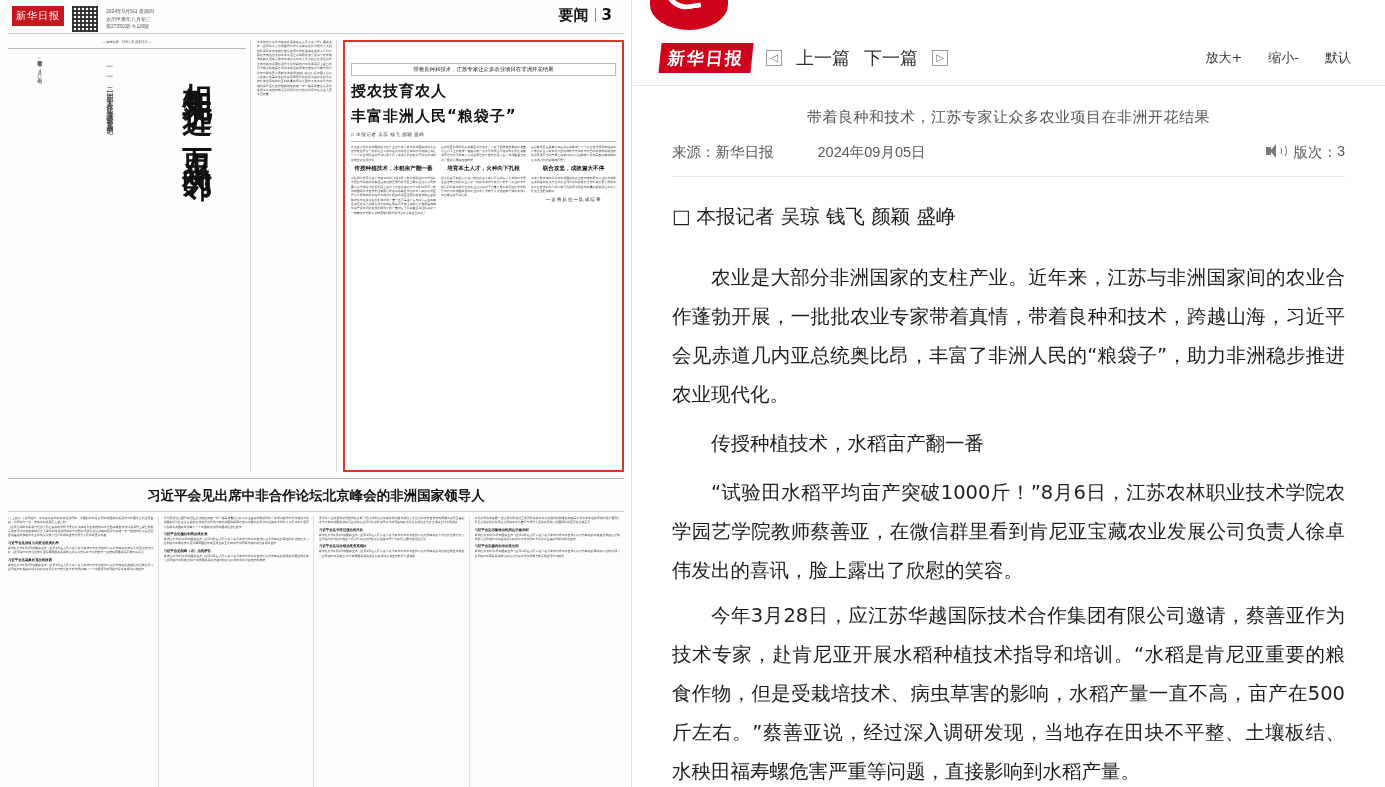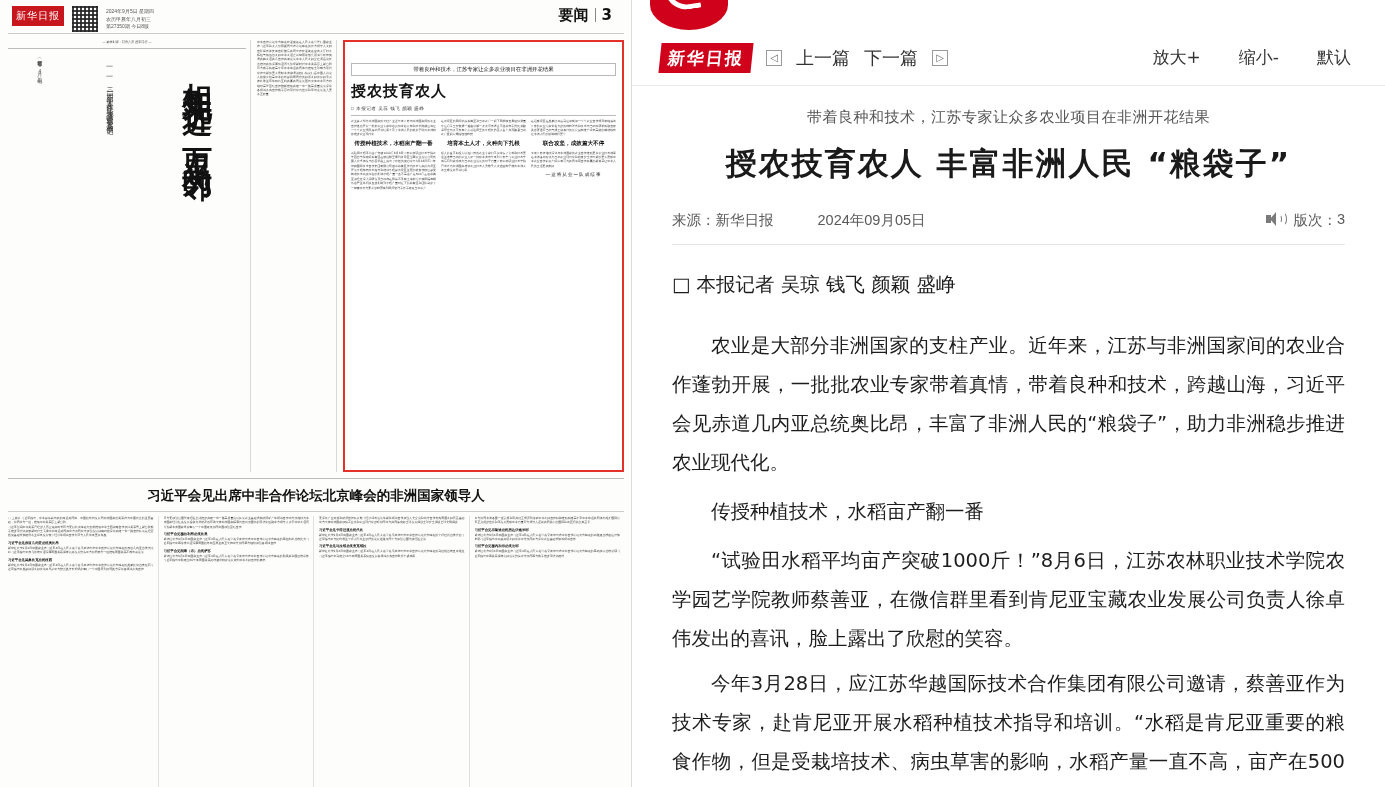--- a/index.html
+++ b/index.html
@@ -284,22 +284,22 @@
   }
   .nav-link {
     font-size: 18px;
     color: #333;
     font-family: "DejaVu Sans", sans-serif;
     cursor: pointer;
   }
   .nav-spacer { flex: 1; }
   .zoom-ctrls {
     display: flex;
-    gap: 38px;
-    font-size: 17px;
+    gap: 26px;
+    font-size: 13px;
     color: #333;
     font-family: "DejaVu Sans", sans-serif;
     justify-content: center;
   }
   .zoom-ctrls span { cursor: pointer; }
 
   .article {
     flex: 1;
     padding: 22px 40px 0 40px;
     overflow: hidden;
@@ -414,20 +414,21 @@
         <div class="col col-b">
           <div class="tiny-text dense">
             中非合作论坛北京峰会欢迎宴会在人民大会堂举行国家主席习近平和夫人彭丽媛同出席论坛峰会的外方领导人夫妇合影留念并集体合影随后共同出席欢迎宴会金色大厅灯火辉煌气氛热烈友好中非友谊之花绚丽绽放宾朋满堂欢声笑语共叙友谊共话合作共谋发展中非人民友好交往源远流长患难与共的深厚情谊历久弥坚新时代中非关系迈上新台阶双方携手构建高水平中非命运共同体为推动全球南方现代化作出新的更大贡献非洲谚语说独行快众行远中国人讲众人拾柴火焰高中非始终是风雨同舟的好朋友好伙伴好兄弟彼此尊重平等相待互利共赢共同发展面向未来中非双方将继续高举团结合作旗帜推动共建一带一路高质量发展深化各领域务实合作携手迈向现代化为世界和平与发展注入更多正能量
           </div>
         </div>
 
         <div class="col col-c">
           <div class="boxed">
             <div class="boxed-shoulder">带着良种和技术，江苏专家让众多农业项目在非洲开花结果</div>
             <div class="boxed-title">授农技育农人</div>
+            <div class="boxed-title">丰富非洲人民“粮袋子”</div>
             <div class="boxed-byline">□ 本报记者 吴琼 钱飞 颜颖 盛峥</div>
             <div class="rule-line"></div>
             <div class="boxed-cols">
               <div>
                 <div class="tiny-text dense">
                   农业是大部分非洲国家的支柱产业近年来江苏与非洲国家间的农业合作蓬勃开展一批批农业专家带着真情带着良种和技术跨越山海让一个个农业项目落地开花结果丰富了非洲人民的粮袋子助力非洲稳步推进农业现代化
                 </div>
                 <div class="sub-head">传授种植技术，水稻亩产翻一番</div>
                 <div class="tiny-text dense">
                   试验田水稻平均亩产突破1000斤8月6日江苏农林职业技术学院农学园艺学院教师蔡善亚在微信群里看到肯尼亚宝藏农业发展公司负责人徐卓伟发出的喜讯脸上露出了欣慰的笑容今年3月28日应江苏华越国际技术合作集团有限公司邀请蔡善亚作为技术专家赴肯尼亚开展水稻种植技术指导和培训水稻是肯尼亚重要的粮食作物但是受栽培技术病虫草害的影响水稻产量一直不高亩产在500斤左右蔡善亚说经过深入调研发现当地存在田块不平整土壤板结水秧田福寿螺危害严重等问题直接影响到水稻产量对症下药蔡善亚和团队制定了一整套技术方案从选种育秧到田间管理手把手教会当地农户
@@ -534,21 +535,20 @@
       <div class="nav-spacer"></div>
       <div class="zoom-ctrls">
         <span>放大+</span>
         <span>缩小-</span>
         <span>默认</span>
       </div>
     </div>
 
     <div class="article">
       <div class="shoulder-title">带着良种和技术，江苏专家让众多农业项目在非洲开花结果</div>
-      <div class="main-title">授农技育农人 丰富非洲人民 “粮袋子”</div>
 
       <div class="meta-row">
         <span>
           <span>来源：</span><span>新华日报</span>
         </span>
         <span>2024年09月05日</span>
         <span class="spacer"></span>
         <span class="meta-right">
           <span class="speaker-icon">
             <span class="body"></span>

